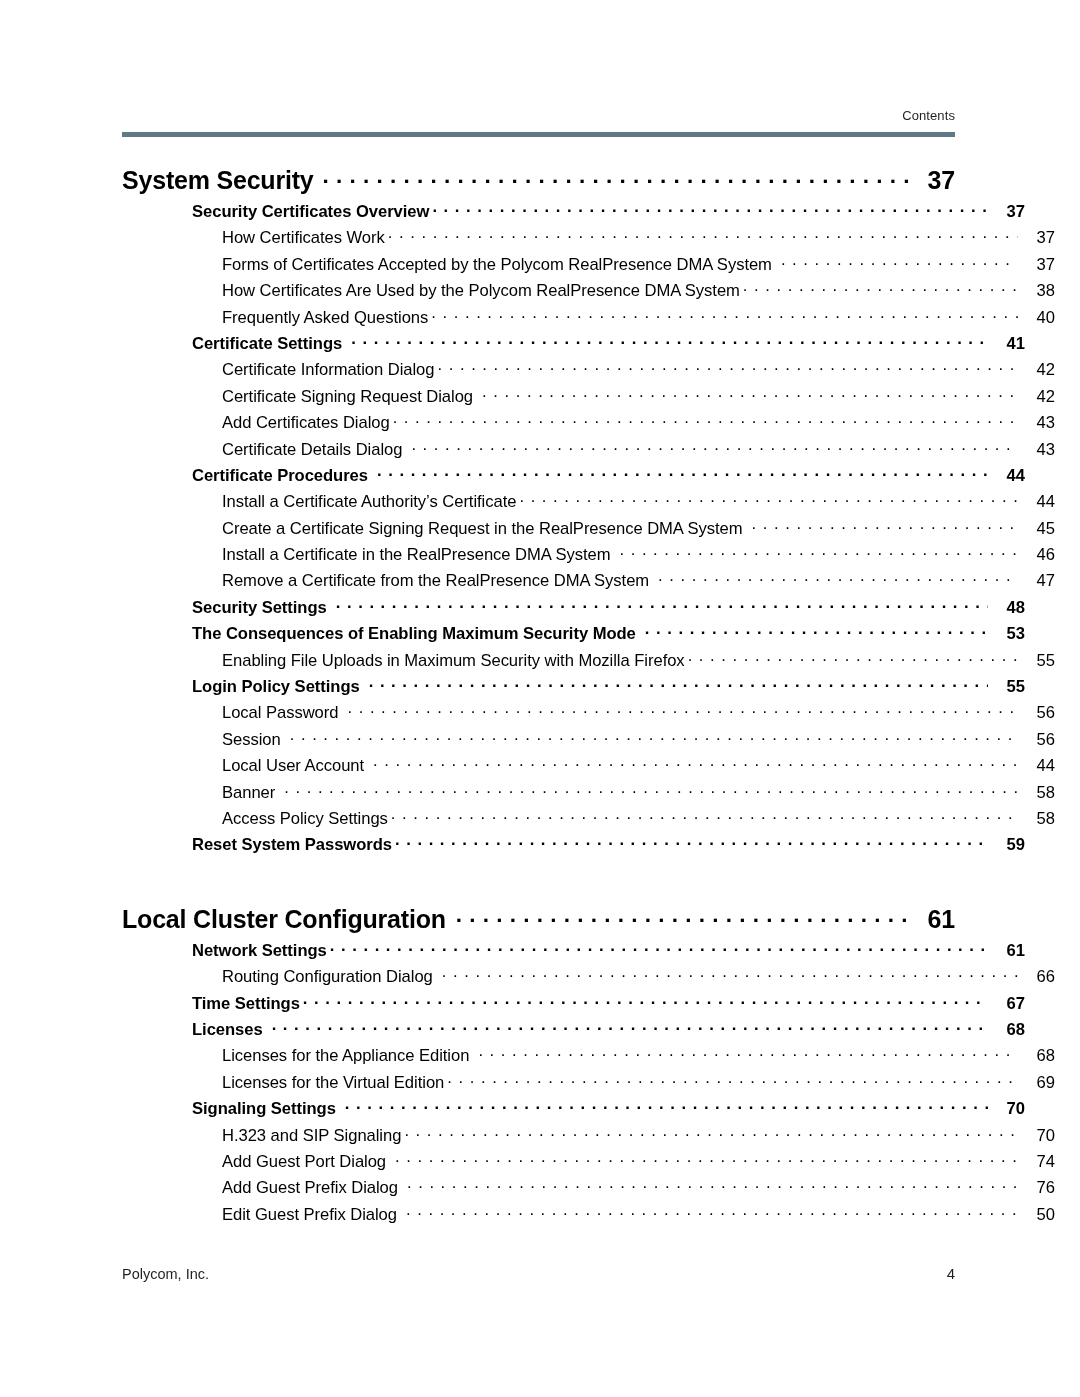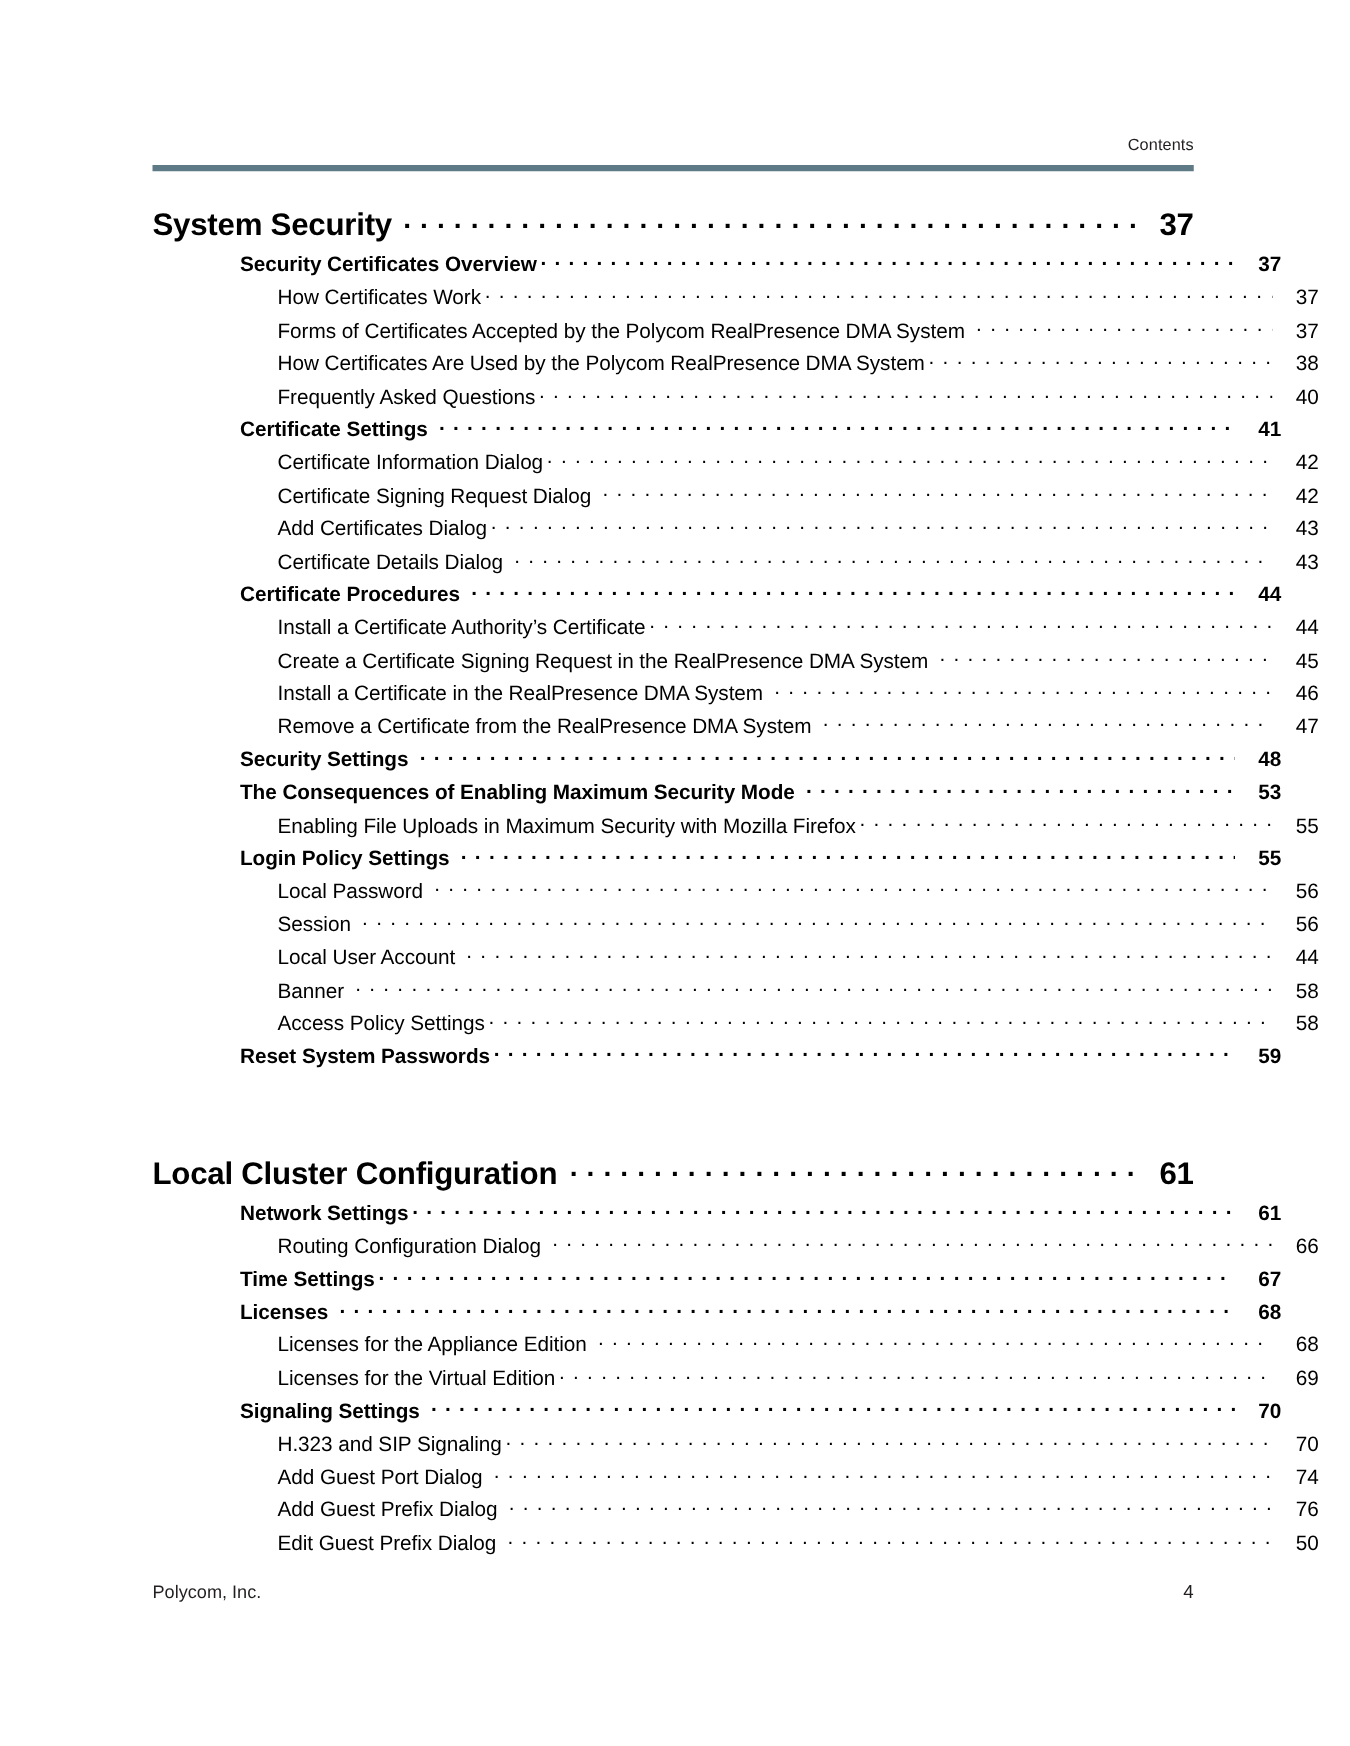--- a/index.html
+++ b/index.html
@@ -112,21 +112,21 @@
     font-size: 22.5px;
     letter-spacing: 0.5px;
     font-weight: bold;
   }
   .lvl0 .leader {
     margin: 0 6px 0 10px;
   }
 
   
   .lvl0.spaced {
-    margin-top: 64px;
+    margin-top: 44px;
   }
 
   
   .lvl1 {
     padding-left: 70px;
     height: 26.4px;
     font-weight: bold;
   }
   
   .lvl2 {

